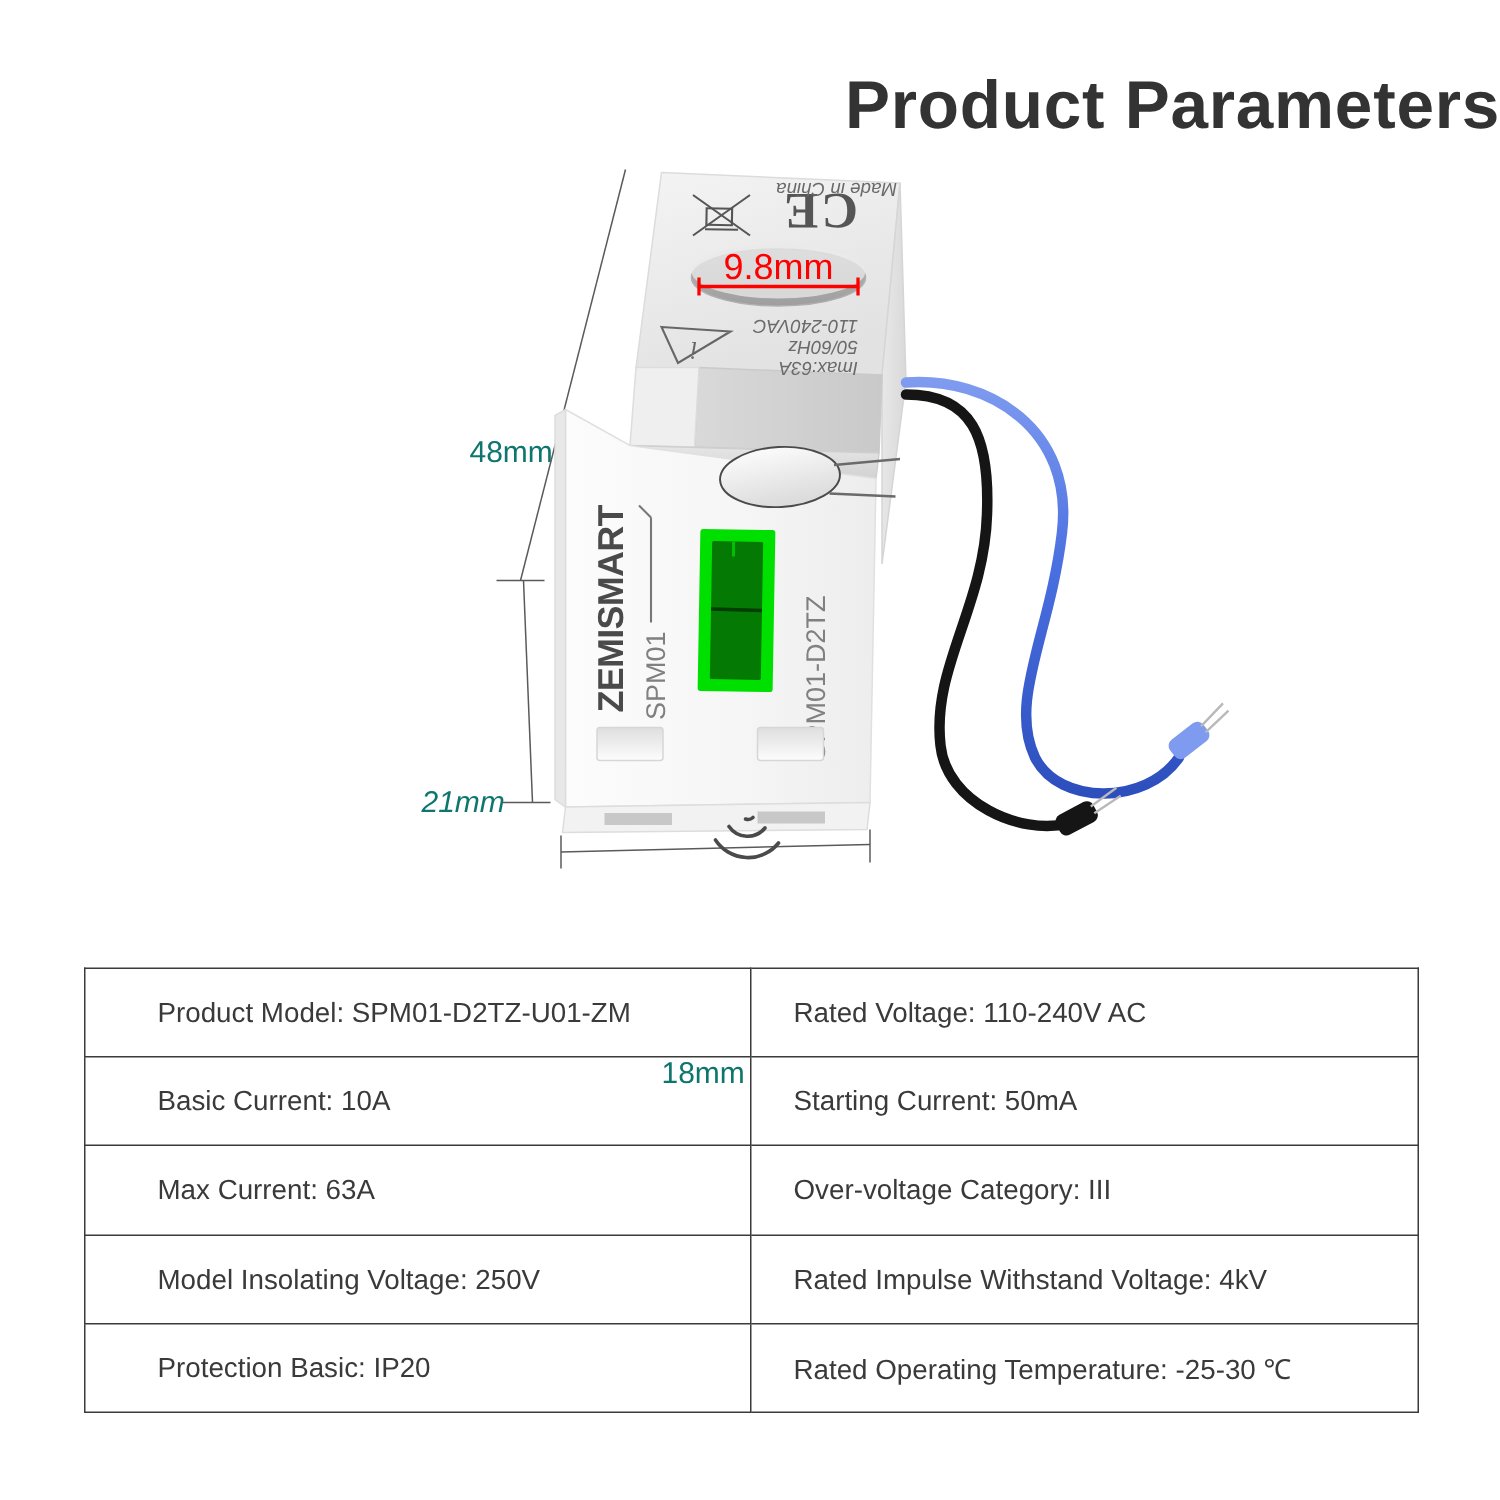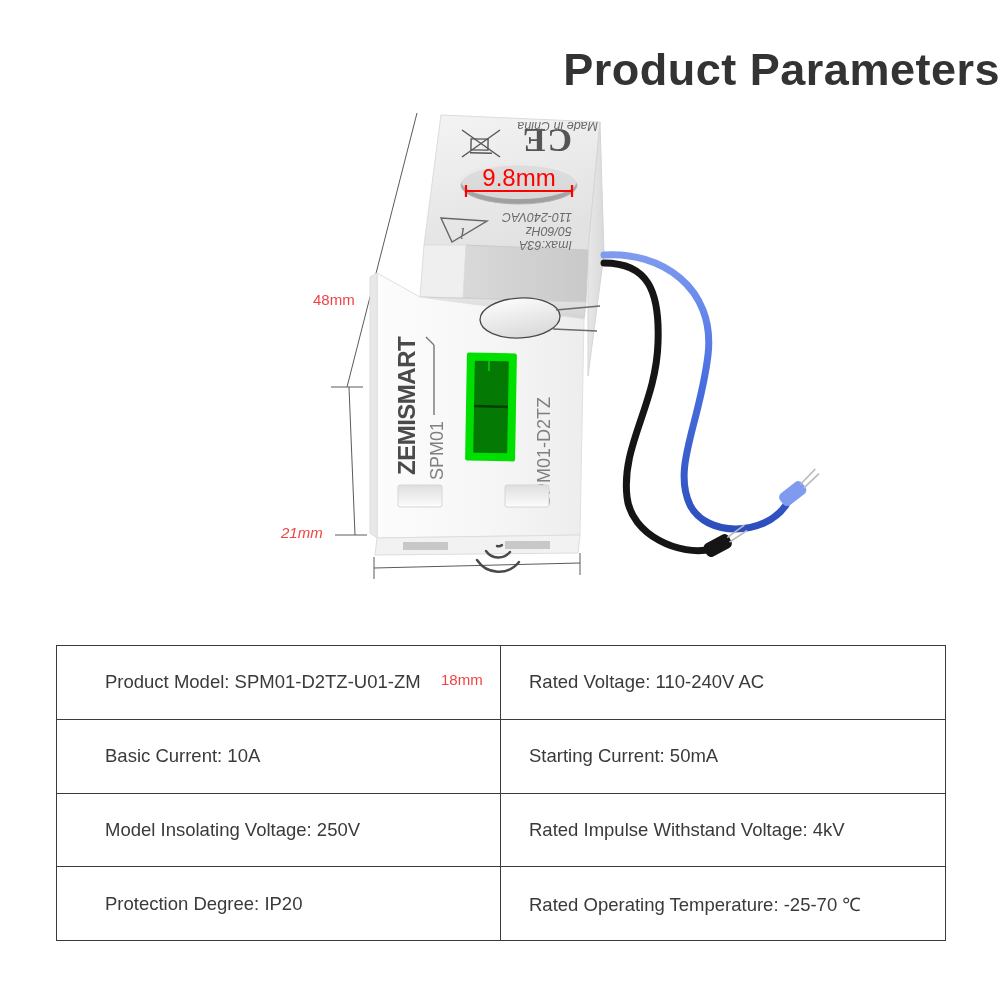--- a/index.html
+++ b/index.html
@@ -21,26 +21,26 @@
     color:#333333;
   }
 
   
   #product-figure {
     position:absolute; left:0; top:105px; width:1000px; height:520px;
   }
 
   
   .dim-label {
-    position:absolute; font-size:15px; color:#ef4444;
+    position:absolute; font-size:20px; color:#0f766e;
     white-space:nowrap; font-family:"Liberation Sans", sans-serif;
   }
   #dim-48 { left:313px; top:186px; }
   #dim-21 { left:281px; top:419px;font-style:italic; }
-  #dim-18 { left:441px; top:566px; }
+  #dim-18 { left:441px; top:600px; }
 
   
   #spec-table {
     position:absolute; left:56px; top:645px;
     width:889px; height:296px;
     border-collapse:collapse;
     table-layout:fixed;
   }
   #spec-table td {
     border:1px solid #3b3b3b;
@@ -250,21 +250,25 @@
   <tbody>
     <tr>
       <td class="col-left">Product Model: SPM01-D2TZ-U01-ZM</td>
       <td class="col-right">Rated Voltage: 110-240V AC</td>
     </tr>
     <tr>
       <td class="col-left">Basic Current: 10A</td>
       <td class="col-right">Starting Current: 50mA</td>
     </tr>
     <tr>
+      <td class="col-left">Max Current: 63A</td>
+      <td class="col-right">Over-voltage Category: III</td>
+    </tr>
+    <tr>
       <td class="col-left">Model Insolating Voltage: 250V</td>
       <td class="col-right">Rated Impulse Withstand Voltage: 4kV</td>
     </tr>
     <tr>
-      <td class="col-left">Protection Degree: IP20</td>
-      <td class="col-right">Rated Operating Temperature: -25-70 ℃</td>
+      <td class="col-left">Protection Basic: IP20</td>
+      <td class="col-right">Rated Operating Temperature: -25-30 ℃</td>
     </tr>
   </tbody>
 </table>
 
 </body></html>

